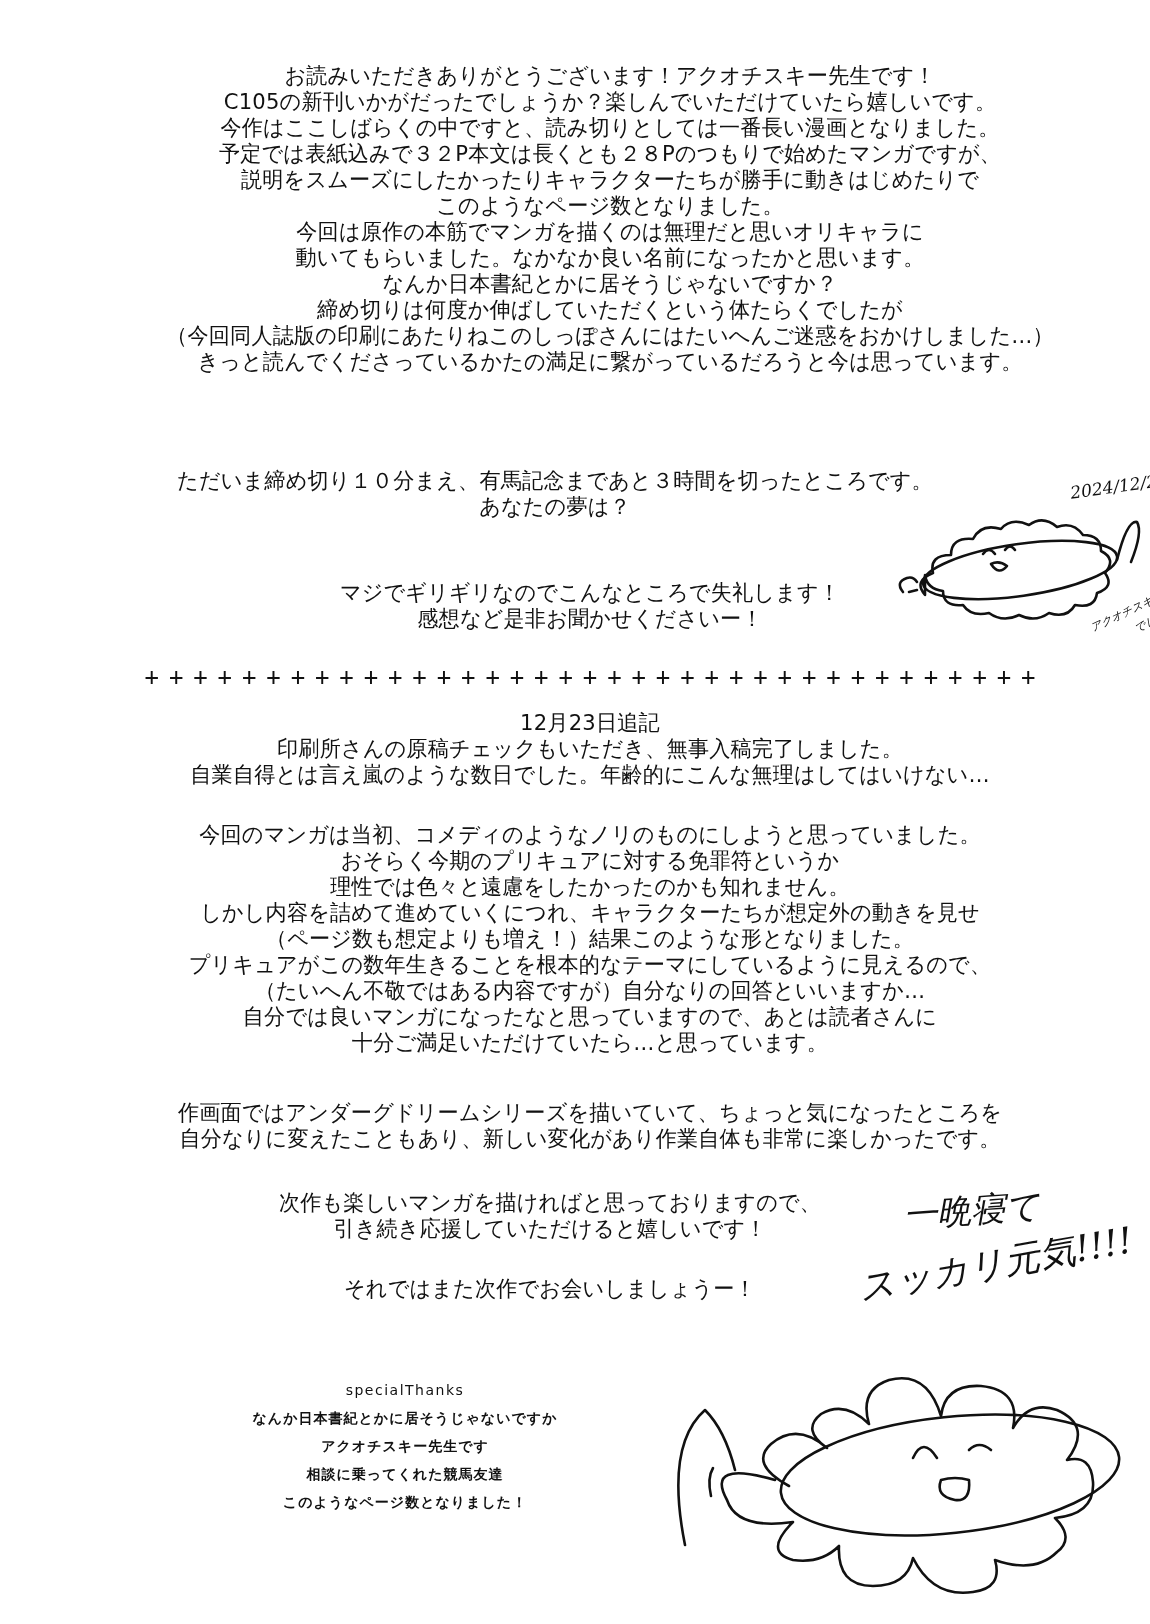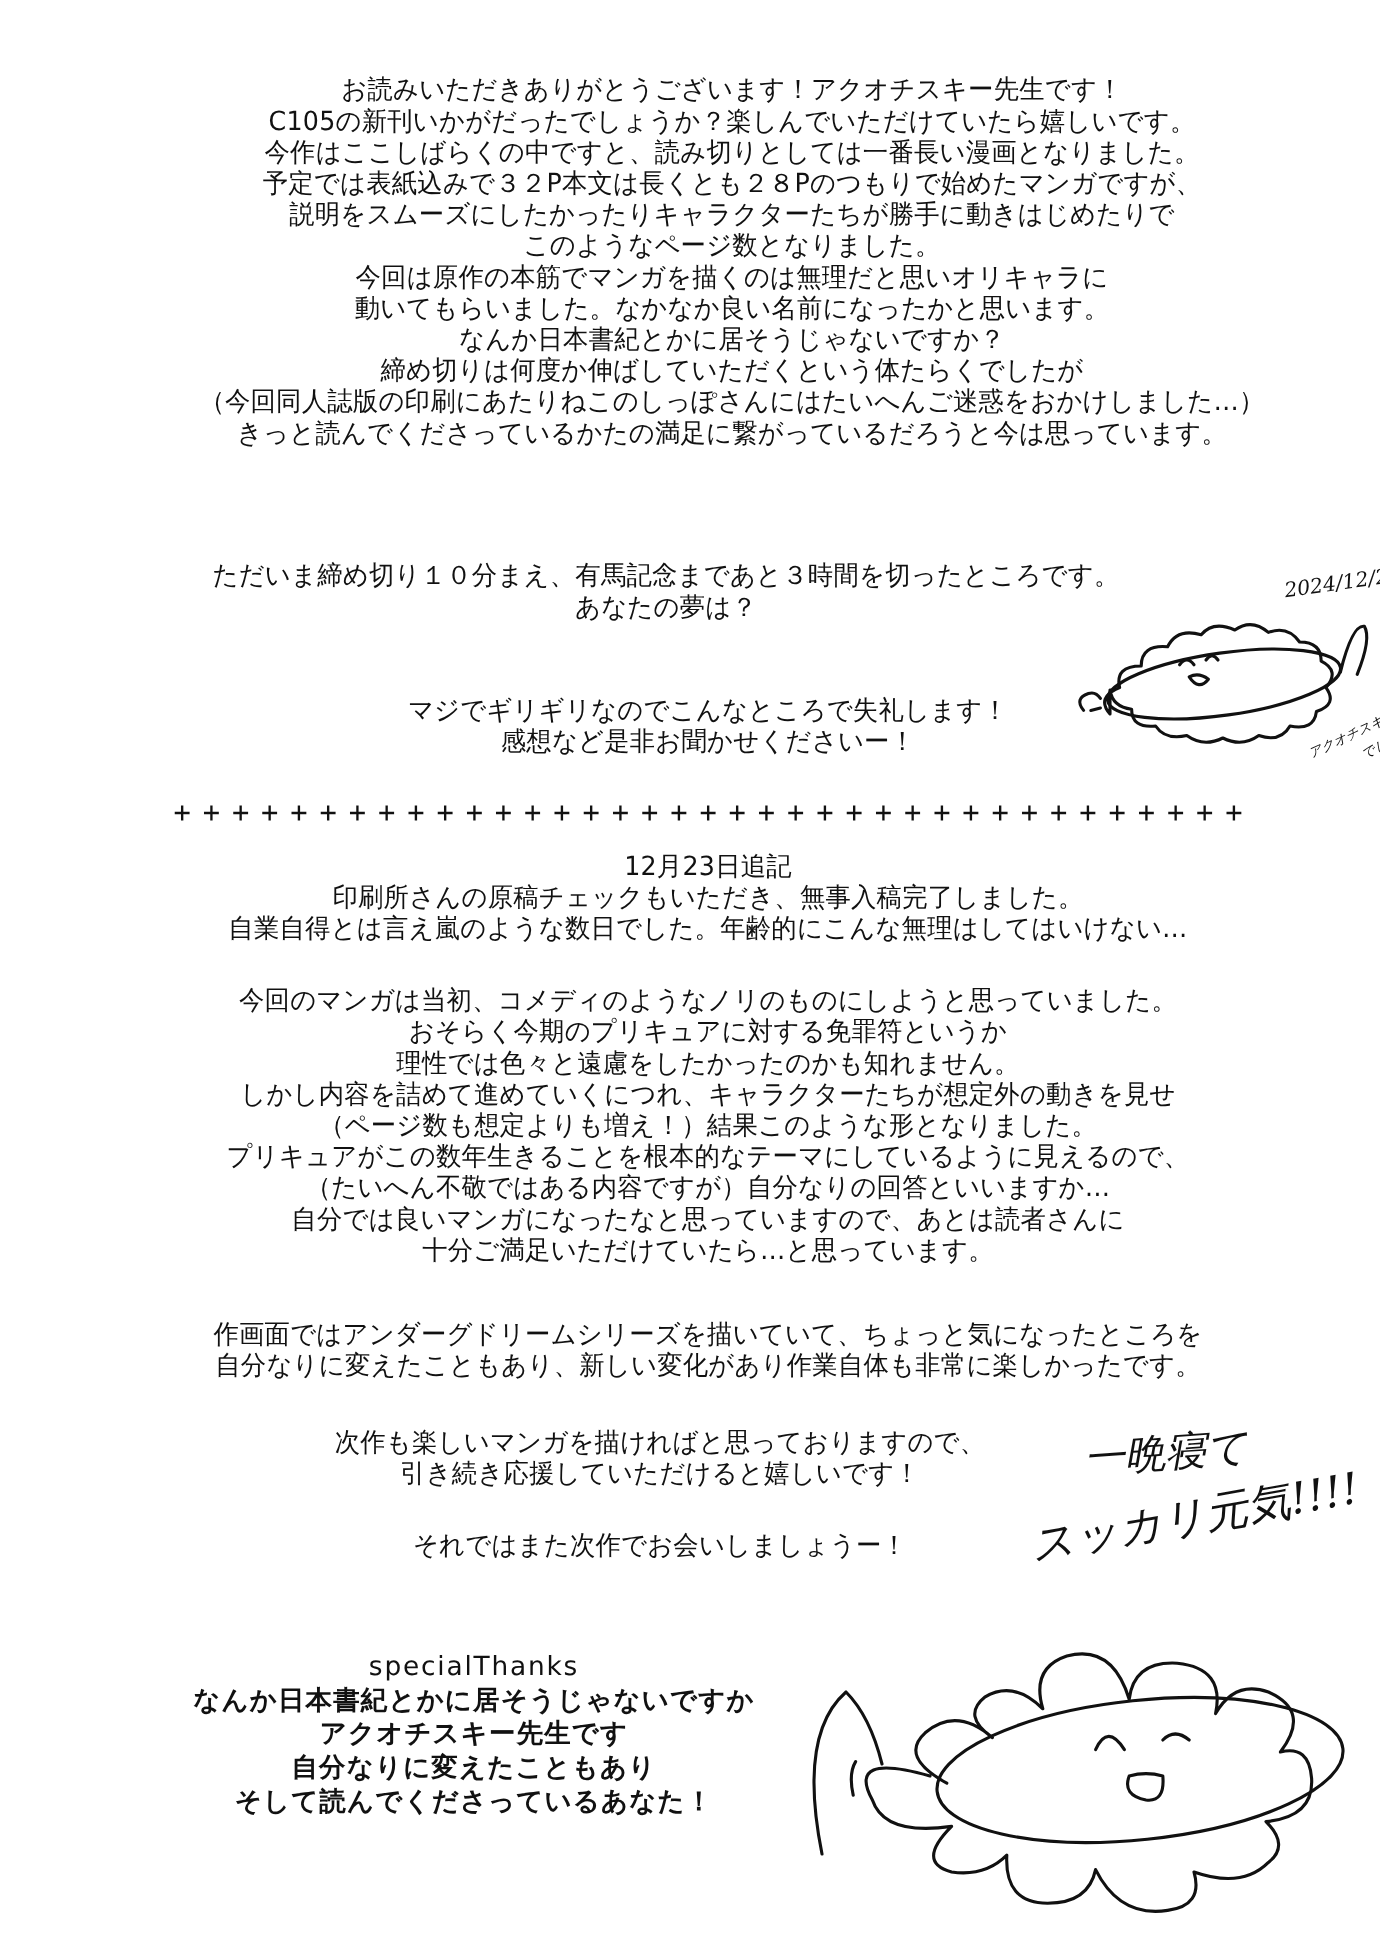--- a/index.html
+++ b/index.html
@@ -9,22 +9,22 @@
     color: #111111;
   }
   .page { position: absolute; left: 0; top: 0; width: 1150px; height: 1624px; background: #ffffff; margin-left: 35px; }
   .line {
     position: absolute; left: 0; width: 1150px; text-align: center;
     font-size: 22px; line-height: 26px; white-space: nowrap;
     font-family: "DejaVu Sans", sans-serif; letter-spacing: 0.2px;
     transform: scaleX(0.96);
   }
   .thanks {
-    position: absolute; left: 100px; width: 520px; text-align: center;
-    font-size: 22px; line-height: 28px; font-weight: bold;
+    position: absolute; left: 110px; width: 520px; text-align: center;
+    font-size: 14px; line-height: 28px; font-weight: bold;
     font-family: "DejaVu Sans", sans-serif; letter-spacing: 1px; white-space: nowrap;
   }
   .divider {
     position: absolute; left: 0; width: 1150px; text-align: center;
     font-family: "DejaVu Sans Mono", monospace; font-size: 24px; line-height: 26px;
     letter-spacing: 9.9px; white-space: nowrap; color: #111;
   }
   .hand {
     position: absolute; font-family: "DejaVu Serif", serif; font-style: italic;
     color: #111; white-space: nowrap;
@@ -85,22 +85,22 @@
     <div class="line" style="top:1190px; left:-60px">次作も楽しいマンガを描ければと思っておりますので、</div>
     <div class="line" style="top:1216px; left:-60px">引き続き応援していただけると嬉しいです！</div>
 
     <div class="line" style="top:1276px; left:-60px">それではまた次作でお会いしましょうー！</div>
   </div>
 
   <div>
     <div class="thanks" style="top:1376px; font-weight:normal; letter-spacing:1.5px">specialThanks</div>
     <div class="thanks" style="top:1404px">なんか日本書紀とかに居そうじゃないですか</div>
     <div class="thanks" style="top:1432px">アクオチスキー先生です</div>
-    <div class="thanks" style="top:1460px">自分なりに変えたこともあり</div>
-    <div class="thanks" style="top:1488px">そして読んでくださっているあなた！</div>
+    <div class="thanks" style="top:1460px">相談に乗ってくれた競馬友達</div>
+    <div class="thanks" style="top:1488px">このようなページ数となりました！</div>
   </div>
 
   <div class="hand" style="left:1035px; top:476px; font-size:17px; transform:rotate(-8deg)">2024/12/22</div>
   <div class="hand" style="left:1052px; top:602px; font-size:11px; transform:rotate(-25deg)">アクオチスキ先生</div>
   <div class="hand" style="left:1098px; top:612px; font-size:11px; transform:rotate(-25deg)">でした！</div>
   <div class="hand" style="left:868px; top:1188px; font-size:34px; transform:rotate(-4deg)">一晩寝て</div>
   <div class="hand" style="left:822px; top:1240px; font-size:36px; transform:rotate(-10deg)">スッカリ元気!!!!</div>
 
   <svg class="draw" style="left:860px; top:500px" width="270" height="130" viewBox="0 0 270 130">
 

